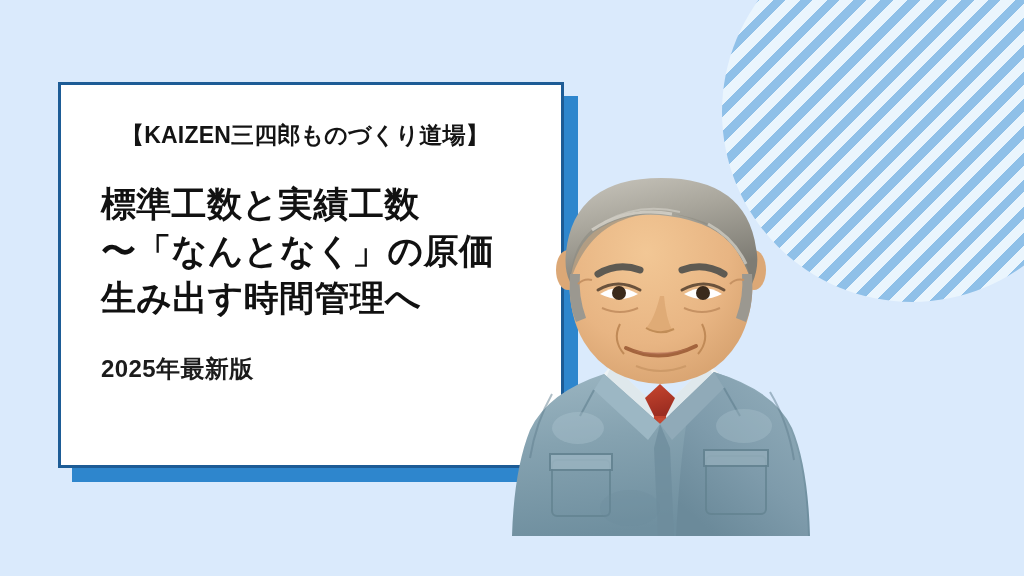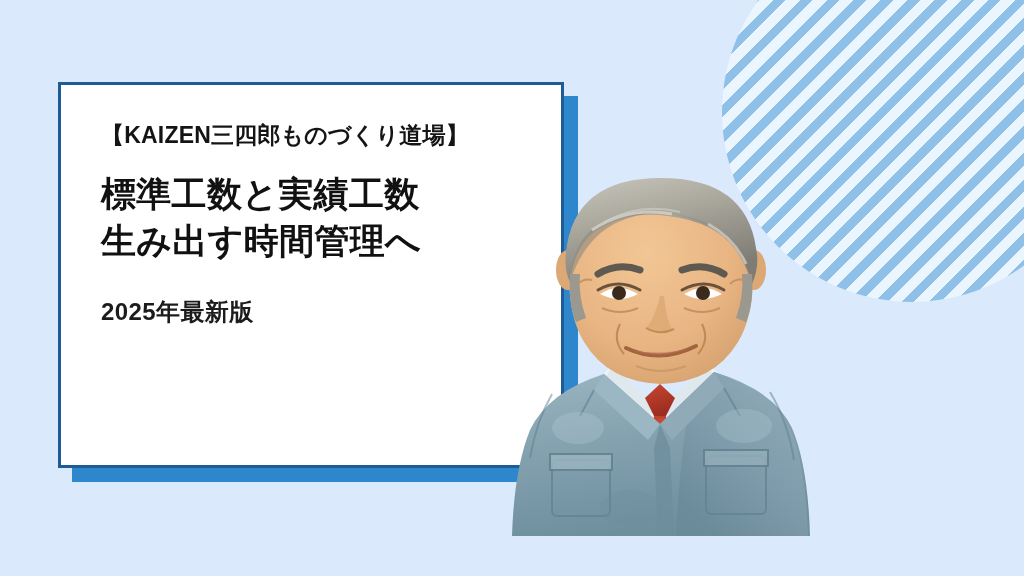--- a/index.html
+++ b/index.html
@@ -65,24 +65,25 @@
     right: 22px;
   }
 
   #eyebrow {
     font-size: 23px;
     font-weight: bold;
     color: #141414;
     letter-spacing: 0.2px;
     line-height: 1.25;
     white-space: nowrap;
+    margin-left: 20px;
   }
 
   #headline {
-    margin-top: 20px;
+    margin-top: 30px;
     font-size: 35px;
     font-weight: bold;
     color: #111111;
     line-height: 47px;
     letter-spacing: 0.3px;
   }
   #headline .hl-line {
     display: block;
     white-space: nowrap;
   }
@@ -116,20 +117,21 @@
 
   <div id="card-shadow"></div>
 
   <div id="card">
     <div class="card-inner">
 
       <div id="eyebrow">【KAIZEN三四郎ものづくり道場】</div>
 
       <div id="headline">
         <span class="hl-line">標準工数と実績工数</span>
+        <span class="hl-line">〜「なんとなく」の原価</span>
         <span class="hl-line">生み出す時間管理へ</span>
       </div>
 
       <div id="edition">2025年最新版</div>
 
     </div>
   </div>
 
   <div id="figure">
     <svg width="306" height="358" viewBox="0 0 306 358" xmlns="http://www.w3.org/2000/svg">

